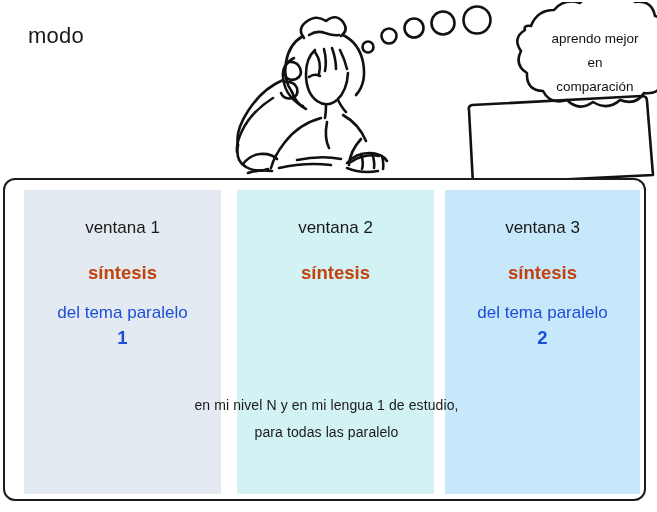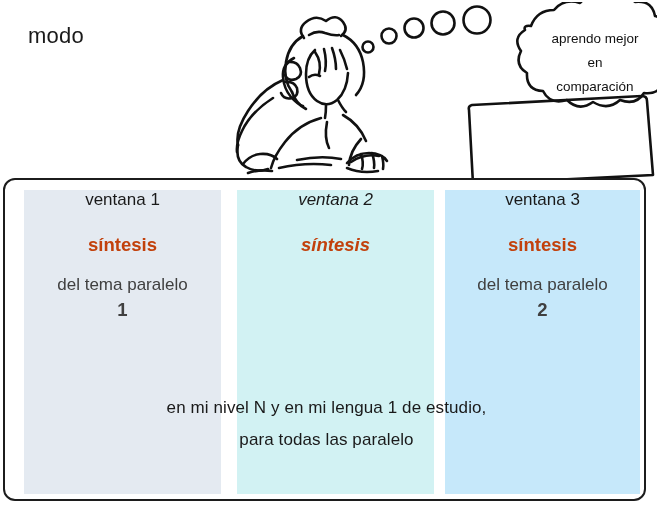--- a/index.html
+++ b/index.html
@@ -70,20 +70,21 @@
     border-radius: 12px;
     box-sizing: border-box;
     background: #ffffff;
   }
 
   .column {
     position: absolute;
     top: 10px;
     height: 304px;
     box-sizing: border-box;
+    padding-top: 28px;
   }
   #col-1 { left: 19px;  width: 197px; }
   #col-2 { left: 232px; width: 197px; }
   #col-3 { left: 440px; width: 195px; }
 
   .col-head {
     text-align: center;
     font-size: 17px;
     color: #1a1a1a;
     line-height: 1.2;
@@ -92,40 +93,40 @@
     text-align: center;
     font-size: 18.5px;
     font-weight: bold;
     color: #c2410c;
     margin-top: 24px;
     line-height: 1.2;
   }
   .col-desc {
     text-align: center;
     font-size: 17px;
-    color: #404040;
+    color: #1d4ed8;
     margin-top: 16px;
     line-height: 1.45;
   }
   .col-desc .num {
     font-weight: bold;
     font-size: 18.5px;
   }
 
   
   #panel-footer {
     position: absolute;
     left: 0;
     top: 212px;
     width: 643px;
     text-align: center;
     pointer-events: none;
   }
   .footer-line {
-    font-size: 17px;
+    font-size: 14px;
     color: #1a1a1a;
     line-height: 1.9;
     letter-spacing: .1px;
   }
 </style>
 </head>
 <body>
 
 <div id="header">
 
@@ -220,21 +221,21 @@
 
   <div class="column" id="col-1" style="background: rgb(228, 234, 241);">
     <div class="col-head">ventana 1</div>
     <div class="col-sintesis">síntesis</div>
     <div class="col-desc">
       <div>del tema paralelo</div>
       <div class="num">1</div>
     </div>
   </div>
 
-  <div class="column" id="col-2" style="background: rgb(210, 242, 243); font-style: italic;">
+  <div class="column" id="col-2" style="background: rgb(210, 242, 243);">
     <div class="col-head">ventana 2</div>
     <div class="col-sintesis">síntesis</div>
   </div>
 
   <div class="column" id="col-3" style="background: rgb(198, 232, 250);">
     <div class="col-head">ventana 3</div>
     <div class="col-sintesis">síntesis</div>
     <div class="col-desc">
       <div>del tema paralelo</div>
       <div class="num">2</div>

